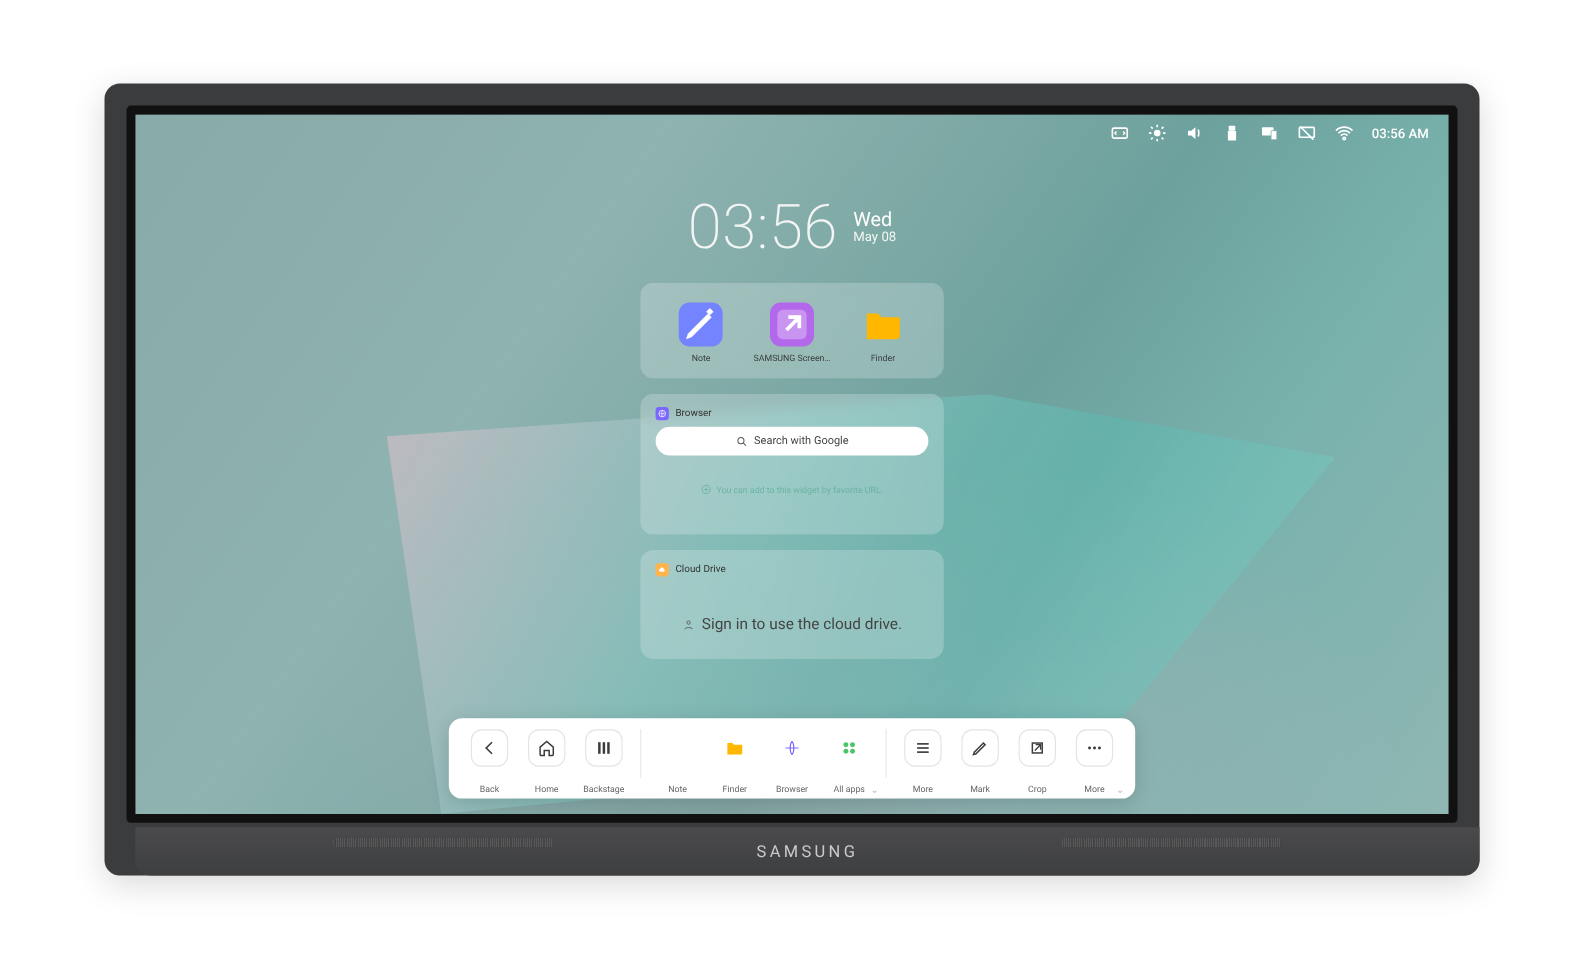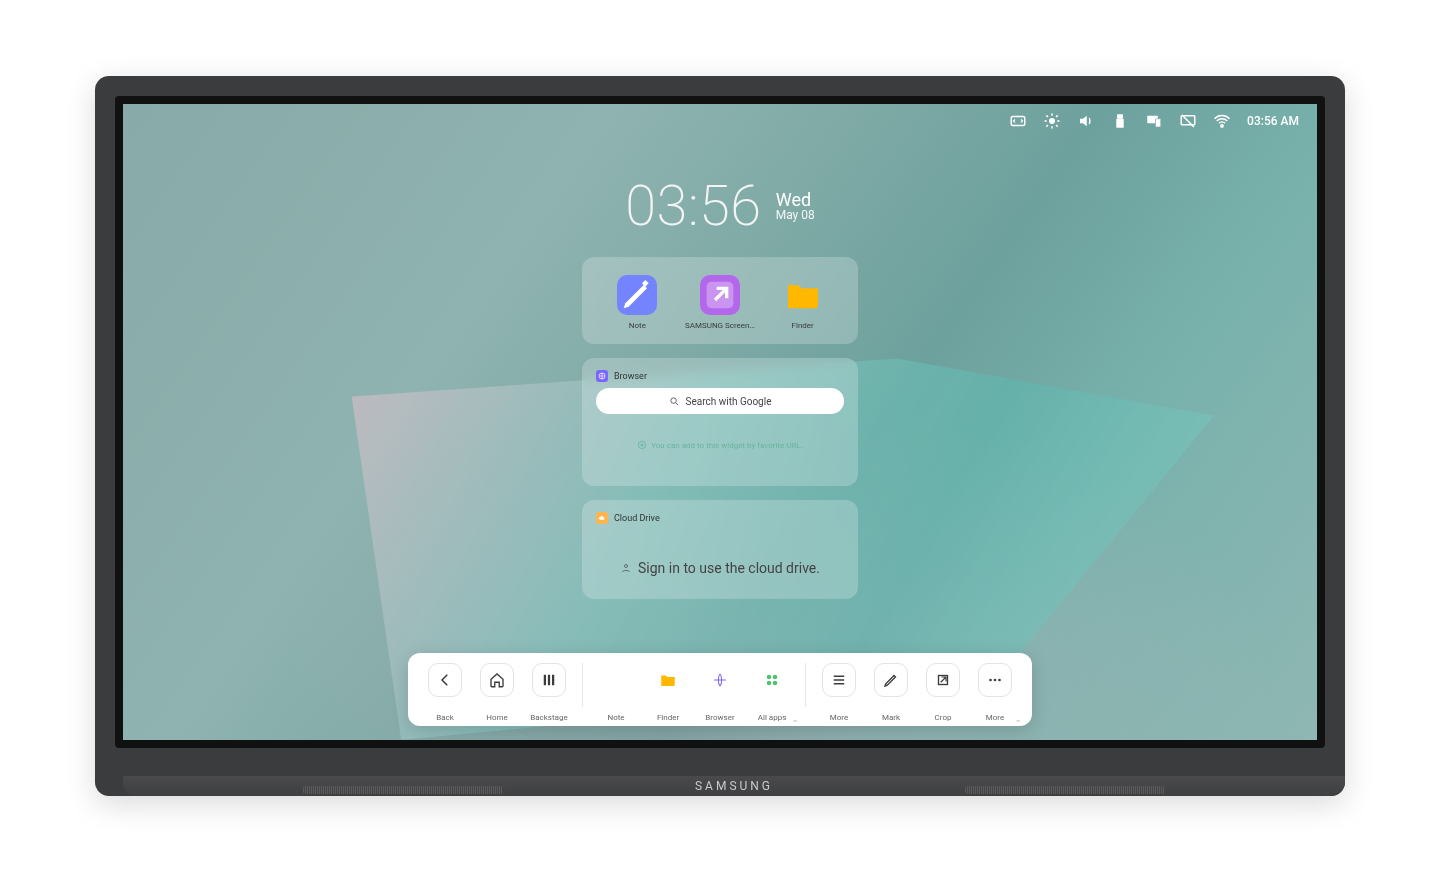--- a/index.html
+++ b/index.html
@@ -16,29 +16,29 @@
   height: 720px;
   background: #3a3c3e;
   border-radius: 14px;
   padding: 20px;
   position: relative;
   box-shadow: 0 8px 30px rgba(0,0,0,0.15);
 }
 .device-bottom-bar {
   position: absolute;
   left: 0; right: 0; bottom: 0;
-  height: 20px;
+  height: 44px;
   background: linear-gradient(#4a4a4c, #3e3f41);
   border-bottom-left-radius: 14px;
   border-bottom-right-radius: 14px;
   display: flex;
   align-items: center;
   justify-content: center;
   color: #c9c9cc;
-  font-size: 12px;
+  font-size: 15px;
   letter-spacing: 3px;
   margin-left: 28px;
 }
 .device-bottom-bar::before,
 .device-bottom-bar::after {
   content: "";
   position: absolute;
   width: 200px;
   height: 8px;
   background: repeating-linear-gradient(90deg, #5a5a5c 0 1px, #444 1px 2px);

